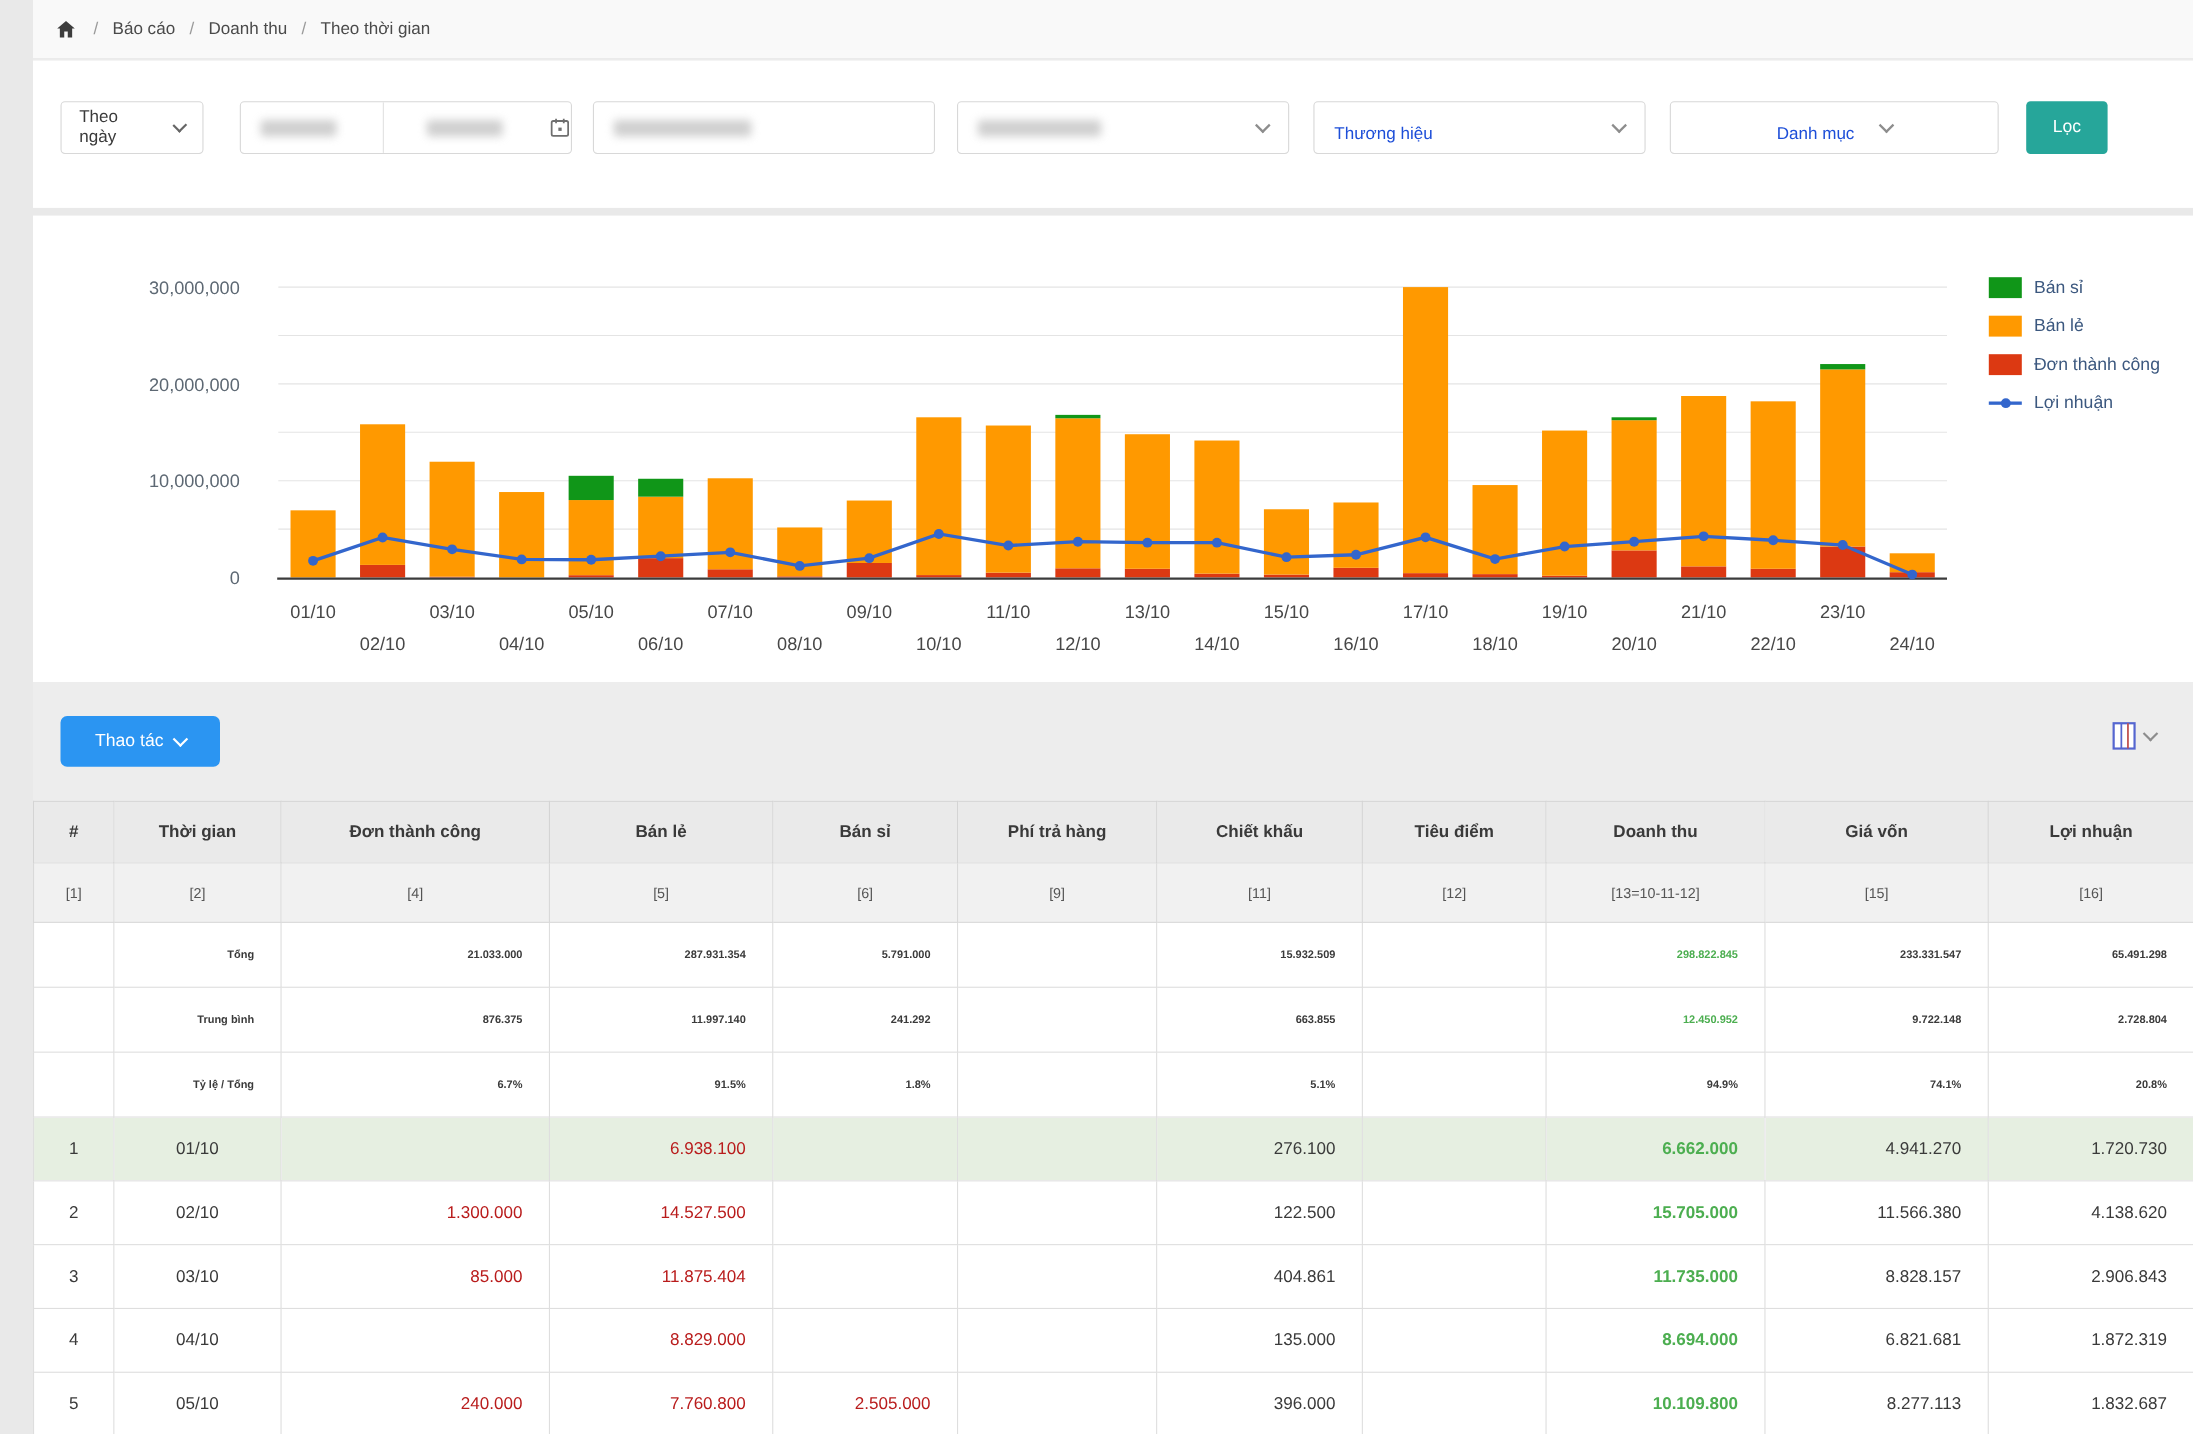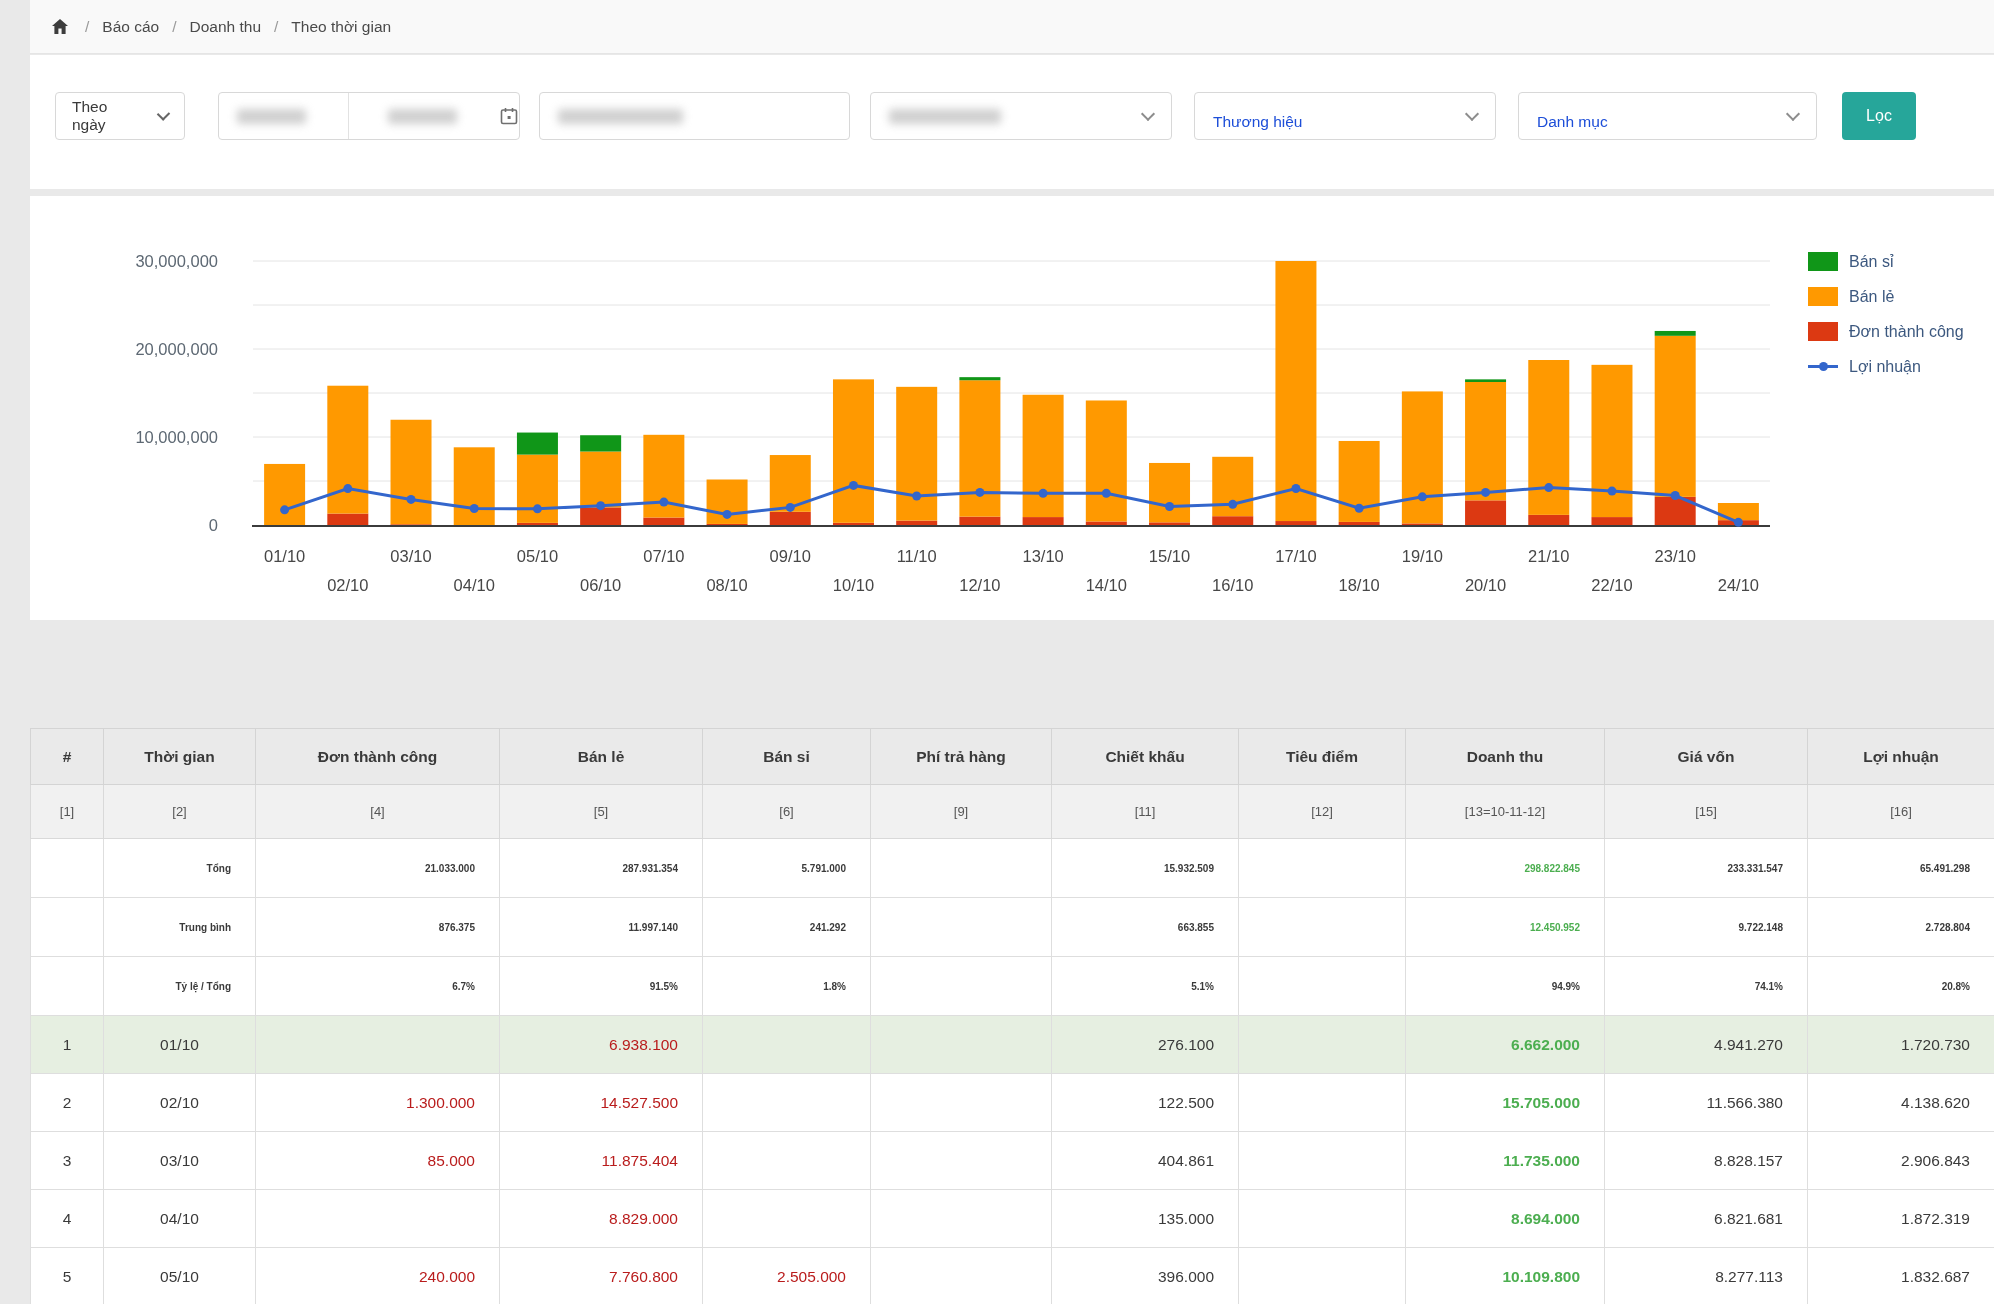--- a/index.html
+++ b/index.html
@@ -124,21 +124,21 @@
     <div class="fctl" style="left:840px;width:302px;justify-content:space-between;padding-right:18px;">
       <span class="blob" style="width:112px;margin-left:18px;"></span>
       <span class="chev"></span>
     </div>
 
     <div class="fctl" style="left:1164px;width:302px;justify-content:space-between;padding:0 18px;">
       <span class="placeholder-text">Thương hiệu</span>
       <span class="chev"></span>
     </div>
 
-    <div class="fctl" style="left:1488px;width:299px;justify-content:space-between;padding:12px 18px;">
+    <div class="fctl" style="left:1488px;width:299px;justify-content:center;padding:12px 18px;">
       <span class="placeholder-text">Danh mục</span>
       <span class="chev"></span>
     </div>
 
     <button class="btn-loc" style="background: rgb(38, 166, 154);">Lọc</button>
   </div>
 
   <div class="chart-card">
     <svg id="chart-svg" width="1964" height="424">
         <line x1="223" y1="285" x2="1740" y2="285" stroke="#e4e4e4" stroke-width="1"></line>
@@ -269,20 +269,34 @@
       <div class="litem" style="margin-top:4px;">
         <span class="lmark">
           <i class="lline" style="background: rgb(51, 102, 204);"></i>
           <i class="ldot" style="background: rgb(51, 102, 204);"></i>
         </span>
         <span class="llabel">Lợi nhuận</span>
       </div>
     </div>
   </div>
 
+  <div class="actions-bar">
+    <button class="btn-thaotac" style="background: rgb(43, 149, 242);">
+      <span>Thao tác</span>
+      <span class="chev white"></span>
+    </button>
+    <div class="col-picker">
+      <svg width="22" height="26" viewBox="0 0 22 26">
+        <rect x="1.5" y="1.5" width="19" height="23" fill="#fff" stroke="#5566d0" stroke-width="2"></rect>
+        <line x1="8.5" y1="1.5" x2="8.5" y2="24.5" stroke="#5566d0" stroke-width="1.6"></line>
+        <line x1="14.5" y1="1.5" x2="14.5" y2="24.5" stroke="#c0504d" stroke-width="1.6"></line>
+      </svg>
+      <span class="chev"></span>
+    </div>
+  </div>
 
   <div class="table-card">
     <table>
       <colgroup>
         <col style="width:73px">
           <col style="width:152px">
           <col style="width:244px">
           <col style="width:203px">
         <col style="width:168px">
           <col style="width:181px">

